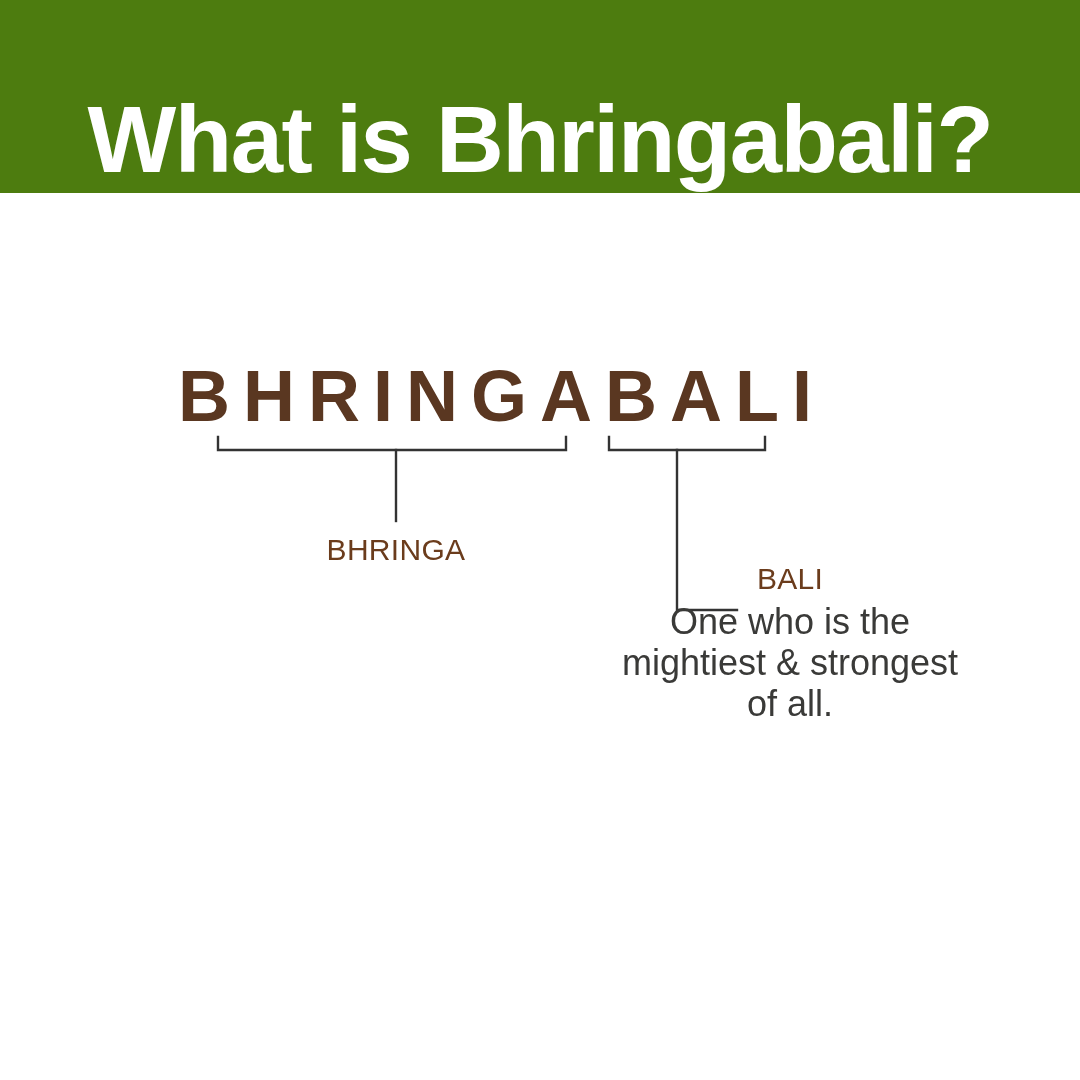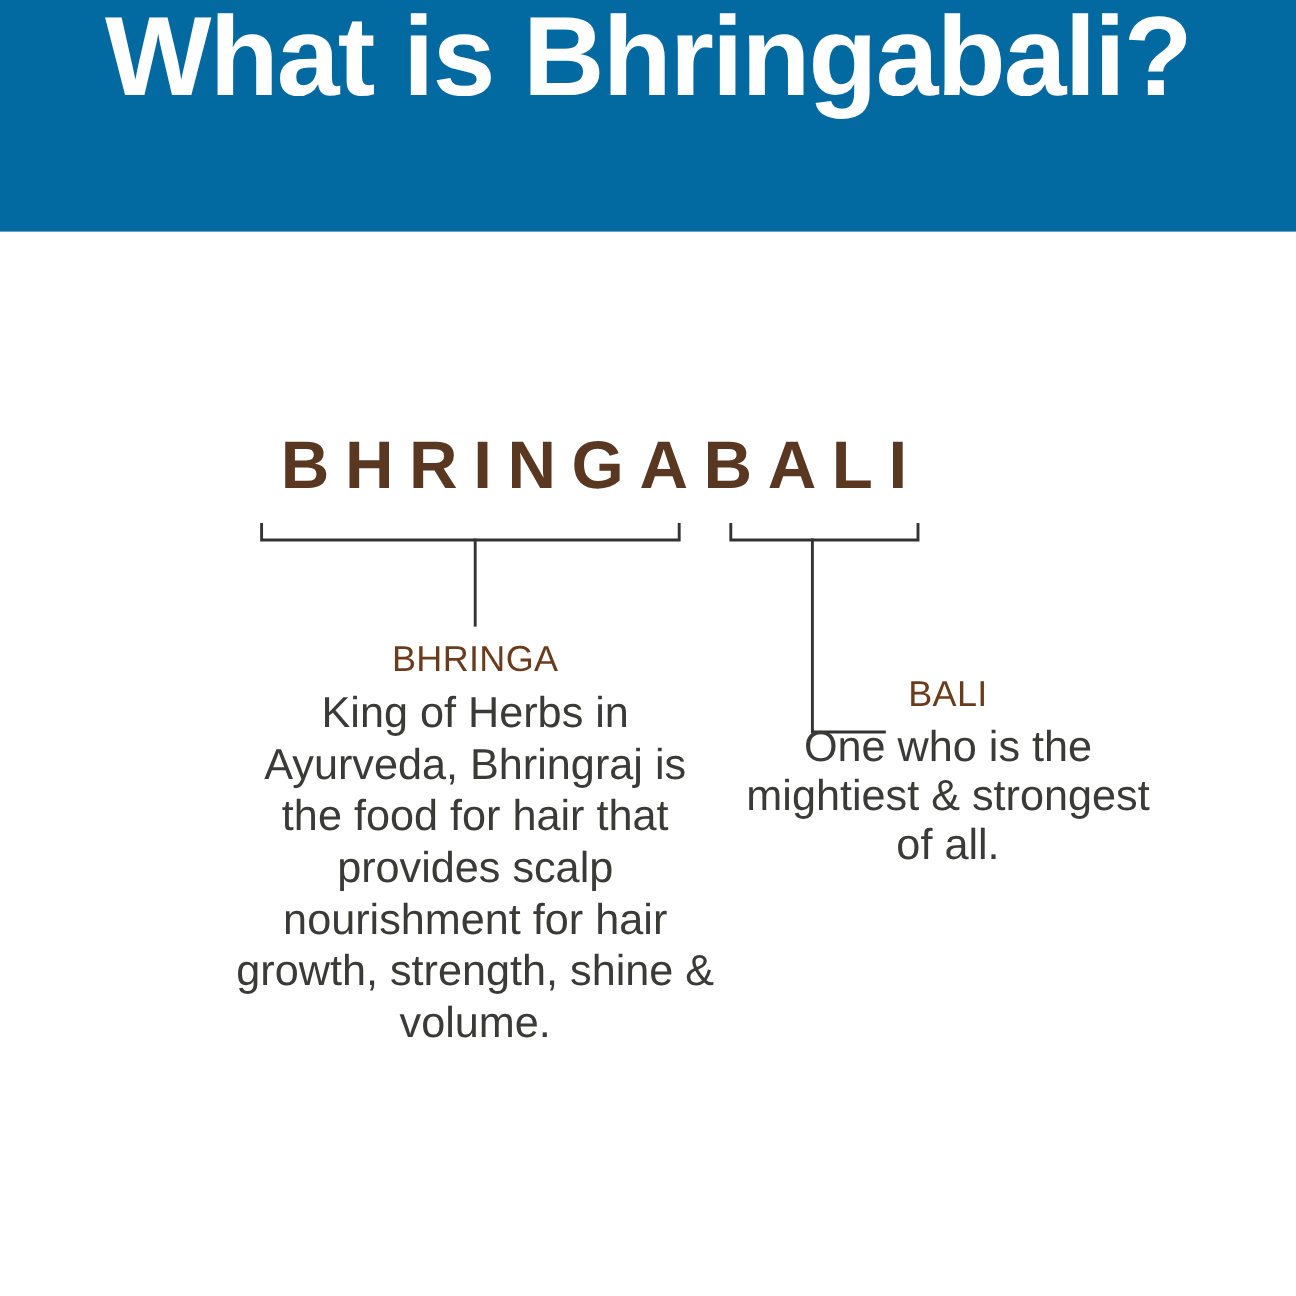--- a/index.html
+++ b/index.html
@@ -21,23 +21,23 @@
     overflow: hidden;
   }
 
   
   .header-band {
     position: absolute;
     left: 0;
     top: 0;
     width: 1080px;
     height: 193px;
-    background: #0369a1;
+    background: #4d7c0f;
     display: flex;
-    align-items: flex-start;
+    align-items: flex-end;
     justify-content: center;
   }
   .header-title {
     color: #FFFFFF;
     font-family: "Liberation Sans", sans-serif;
     font-size: 94px;
     font-weight: 700;
     letter-spacing: -1.5px;
     line-height: 1;
     white-space: nowrap;
@@ -47,21 +47,21 @@
 
   
   .hero-word {
     position: absolute;
     left: 0;
     top: 360px;
     width: 1080px;
     text-align: center;
     color: #5A3721;
     font-family: "Liberation Sans", sans-serif;
-    font-size: 56px;
+    font-size: 72px;
     font-weight: 700;
     letter-spacing: 13px;
     line-height: 1;
     
     text-indent: 13px;
     padding-right: 90px;
     box-sizing: border-box;
     white-space: nowrap;
   }
 
@@ -132,21 +132,20 @@
     </g>
 
     <g stroke="#333333" stroke-width="2.4" fill="none" stroke-linecap="square">
       <path d="M609,437 L609,450 L765,450 L765,437"></path>
       <path d="M677,450 L677,610 L737,610"></path>
     </g>
   </svg>
 
   <div class="def-block block-bhringa">
     <div class="def-term">BHRINGA</div>
-    <p class="def-text">King of Herbs in Ayurveda, Bhringraj is the food for hair that provides scalp nourishment for hair growth, strength, shine &amp; volume.</p>
   </div>
 
   <div class="def-block block-bali">
     <div class="def-term">BALI</div>
     <p class="def-text">One who is the mightiest &amp; strongest of all.</p>
   </div>
 
 </div>
 
 </body></html>

